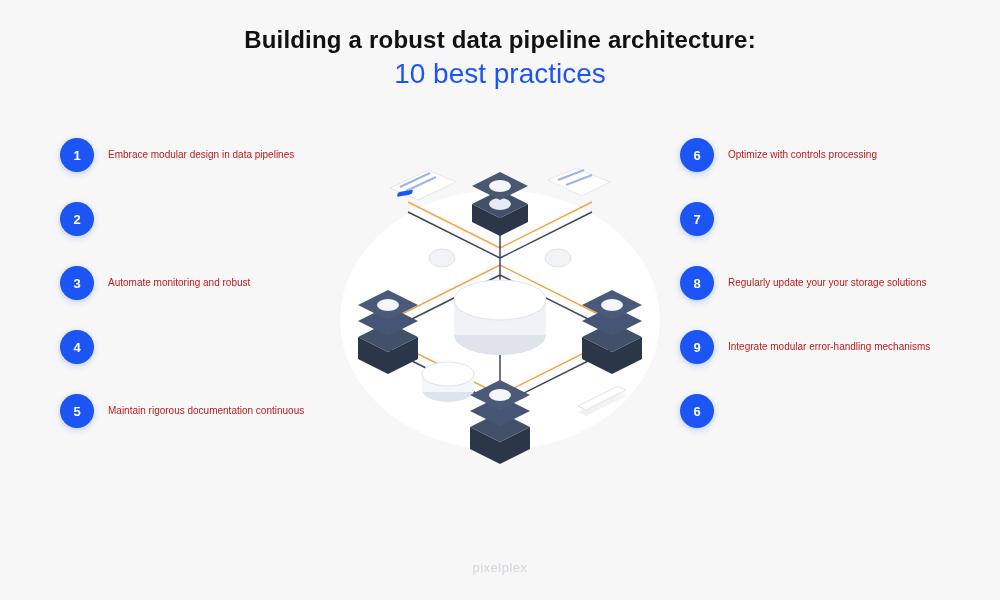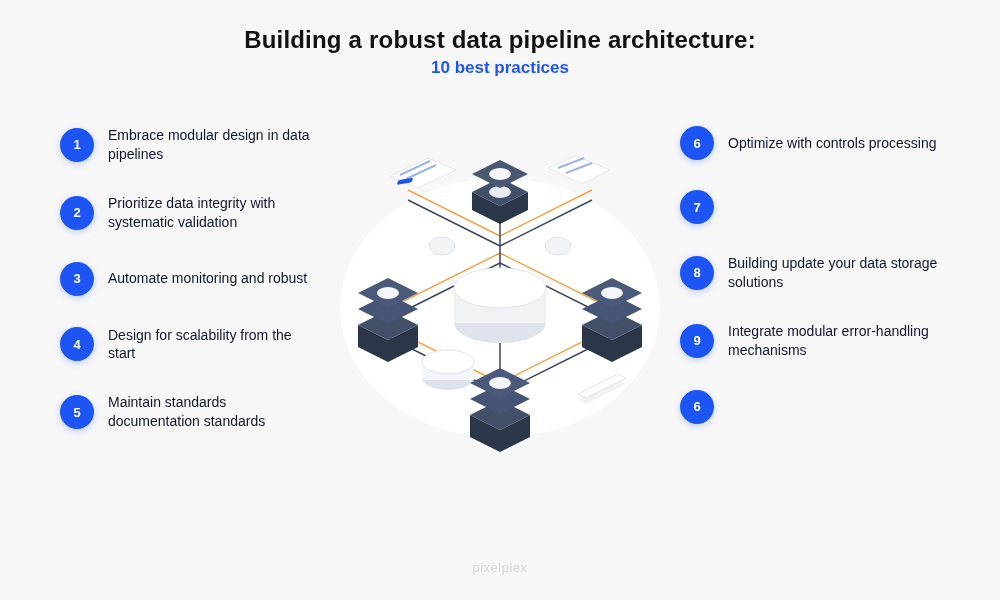--- a/index.html
+++ b/index.html
@@ -14,22 +14,22 @@
       text-align: center;
       padding-top: 26px;
     }
     .title-main {
       font-size: 24px;
       font-weight: 700;
       color: #111;
       letter-spacing: 0.2px;
     }
     .title-sub {
-      font-size: 17px;
-      font-weight: 700;
+      font-size: 28px;
+      font-weight: 400;
       color: #1d55f5;
       margin-top: 4px;
     }
     .content {
       display: flex;
       justify-content: space-between;
       align-items: flex-start;
       padding: 30px 60px 0 60px;
     }
     .column {
@@ -52,23 +52,23 @@
       background: #1d55f5;
       color: #fff;
       font-size: 13px;
       font-weight: 600;
       display: flex;
       align-items: center;
       justify-content: center;
       box-shadow: 0 2px 6px rgba(29,85,245,0.25);
     }
     .item-text {
-      font-size: 14px;
+      font-size: 10px;
       line-height: 1.35;
-      color: #0f172a;
+      color: #b91c1c;
     }
     .diagram {
       flex: 1;
       display: flex;
       justify-content: center;
       align-items: flex-start;
       padding-top: 10px;
     }
     .diagram svg { overflow: visible; }
     .watermark {
@@ -91,33 +91,31 @@
 
 <div class="content">
 
   <div class="column">
     <div class="item">
       <div class="badge">1</div>
       <div class="item-text">Embrace modular design in data pipelines</div>
     </div>
     <div class="item">
       <div class="badge">2</div>
-      <div class="item-text">Prioritize data integrity with systematic validation</div>
     </div>
     <div class="item">
       <div class="badge">3</div>
       <div class="item-text">Automate monitoring and robust</div>
     </div>
     <div class="item">
       <div class="badge">4</div>
-      <div class="item-text">Design for scalability from the start</div>
     </div>
     <div class="item">
       <div class="badge">5</div>
-      <div class="item-text">Maintain standards documentation standards</div>
+      <div class="item-text">Maintain rigorous documentation continuous</div>
     </div>
   </div>
 
   <div class="diagram">
     <svg width="340" height="340" viewBox="0 0 340 340">
 
       <ellipse cx="170" cy="190" rx="160" ry="130" fill="#ffffff" opacity="0.9"></ellipse>
 
       <g stroke-width="1.5" fill="none">
 
@@ -230,21 +228,21 @@
   <div class="column">
     <div class="item">
       <div class="badge">6</div>
       <div class="item-text">Optimize with controls processing</div>
     </div>
     <div class="item">
       <div class="badge">7</div>
     </div>
     <div class="item">
       <div class="badge">8</div>
-      <div class="item-text">Building update your data storage solutions</div>
+      <div class="item-text">Regularly update your your storage solutions</div>
     </div>
     <div class="item">
       <div class="badge">9</div>
       <div class="item-text">Integrate modular error-handling mechanisms</div>
     </div>
     <div class="item">
       <div class="badge">6</div>
     </div>
   </div>
 

